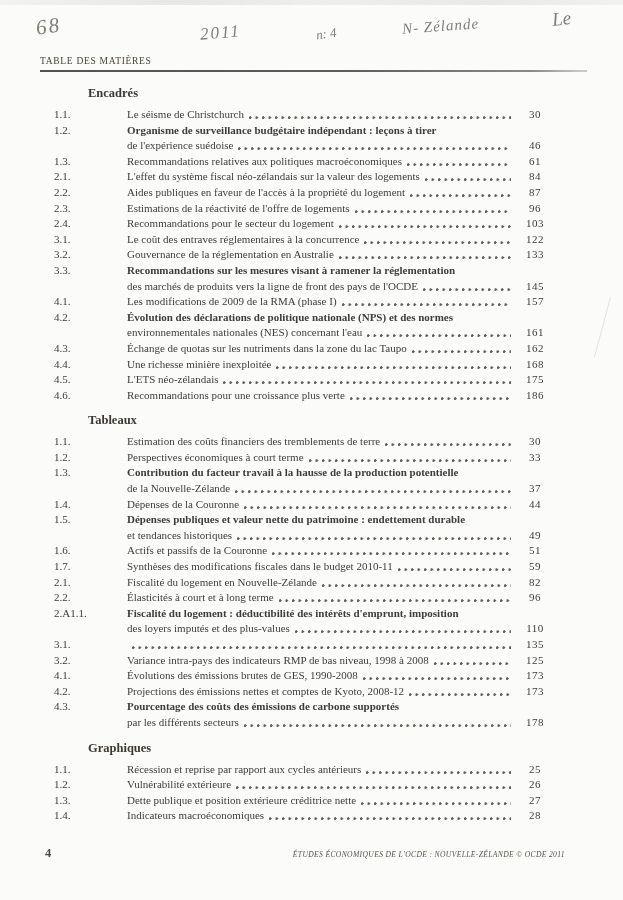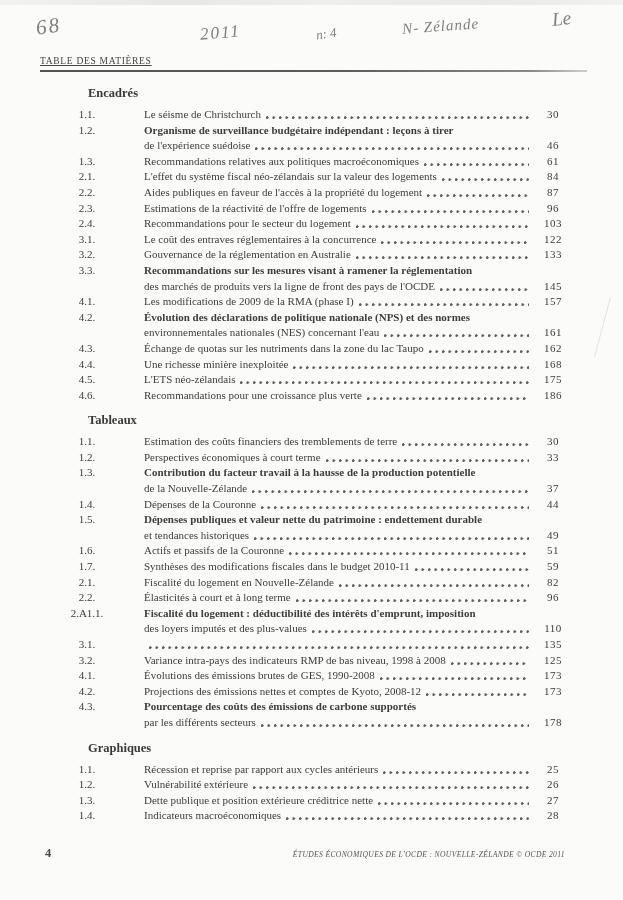--- a/index.html
+++ b/index.html
@@ -29,39 +29,39 @@
     white-space:nowrap;
   }
   .hand-68{left:36px;top:14px;font-size:21px;transform:rotate(-8deg);letter-spacing:2px;}
   .hand-year{left:200px;top:23px;font-size:17px;transform:rotate(-5deg);letter-spacing:2px;}
   .hand-issue{left:316px;top:26px;font-size:13px;transform:rotate(-8deg);}
   .hand-country{left:402px;top:18px;font-size:15px;transform:rotate(-4deg);letter-spacing:1px;}
   .hand-initials{left:552px;top:8px;font-size:19px;transform:rotate(-6deg);}
   
   .runhead{
     position:absolute;left:40px;top:56px;
-    font-size:9.5px;letter-spacing:.7px;color:#45443f;text-decoration:underline;
+    font-size:9.5px;letter-spacing:.7px;color:#45443f;
   }
   .head-rule{
     position:absolute;left:40px;top:70px;width:547px;height:2px;
     background:linear-gradient(90deg,#535351 0%,#5c5c5a 55%,#8a8a88 90%,#c9c9c7 99%);
   }
   
   .toc{
     position:absolute;top:78px;left:0;right:0;
-    padding:0 57px 0 40px;
+    padding:0 75px 0 40px;
     font-size:11px;line-height:15.6px;
   }
   .section-title{
     font-weight:bold;font-size:12.5px;color:#3a3935;
     margin:10px 0 6px 48px;line-height:15px;
   }
   .section:first-child .section-title{margin-top:8px;}
   .entry{display:flex;margin-left:14px;}
-  .num{flex:0 0 66px;text-align:center;margin-right:24px;}
+  .num{flex:0 0 66px;text-align:left;margin-right:7px;}
   .body{flex:1 1 auto;min-width:0;}
   .line{display:block;font-weight:bold;}
   .lastline{display:flex;align-items:baseline;}
   .txt{flex:0 1 auto;}
   .leader{
     flex:1 1 auto;min-width:10px;height:4px;position:relative;top:1px;
     margin:0 11px 0 5px;
     background-image:radial-gradient(circle at 1.2px 2.6px,#605e5a 1.1px,rgba(0,0,0,0) 1.5px);
     background-size:6.5px 4px;background-repeat:repeat-x;background-position:left bottom;
   }

